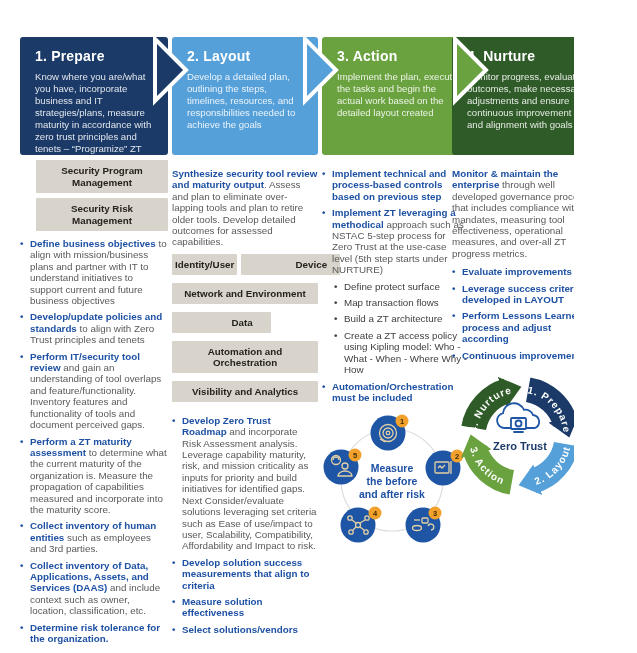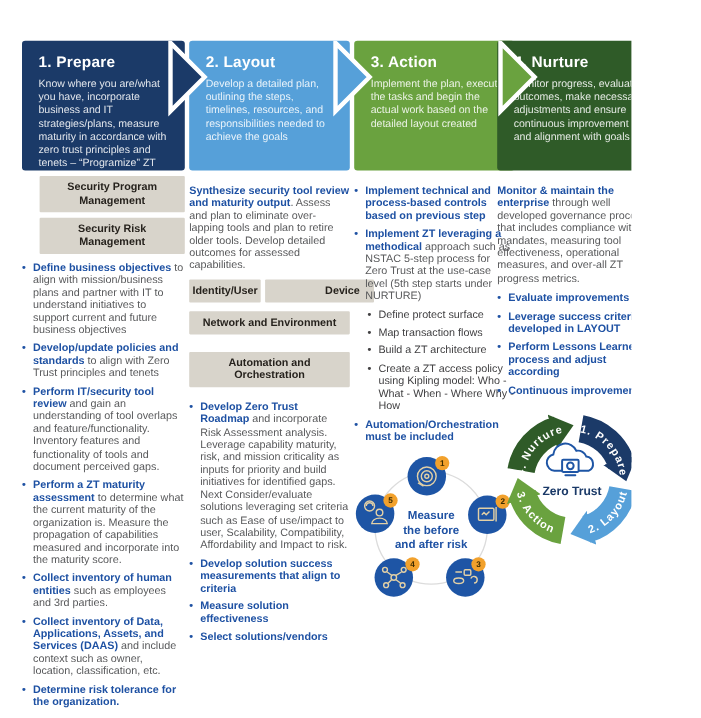--- a/index.html
+++ b/index.html
@@ -91,23 +91,27 @@
     <div class="intro"><b>Synthesize security tool review and maturity output</b><span>. Assess and plan to eliminate over-lapping tools and plan to retire older tools. Develop detailed outcomes for assessed capabilities.</span></div>
     <div class="pillars">
       <div class="prow">
         <div class="pcell">Identity/User</div>
         <div class="pcell narrow">Device</div>
       </div>
       <div class="prow">
           <div class="pcell">Network and Environment</div>
         </div>
       <div class="prow">
+        <div class="pcell narrow">Data</div>
       </div>
       <div class="prow">
           <div class="pcell">Automation and Orchestration</div>
+        </div>
+      <div class="prow">
+          <div class="pcell">Visibility and Analytics</div>
         </div>
     </div>
     <div class="blist">
       <div class="b">
           <span class="dot">•</span>
           <span class="bt"><b>Develop Zero Trust Roadmap</b><span> and incorporate Risk Assessment analysis. Leverage capability maturity, risk, and mission criticality as inputs for priority and build initiatives for identified gaps. Next Consider/evaluate solutions leveraging set criteria such as Ease of use/impact to user, Scalability, Compatibility, Affordability and Impact to risk.</span></span>
         </div>
       <div class="b">
           <span class="dot">•</span>
           <span class="bt"><b>Develop solution success measurements that align to criteria</b><span></span></span>

